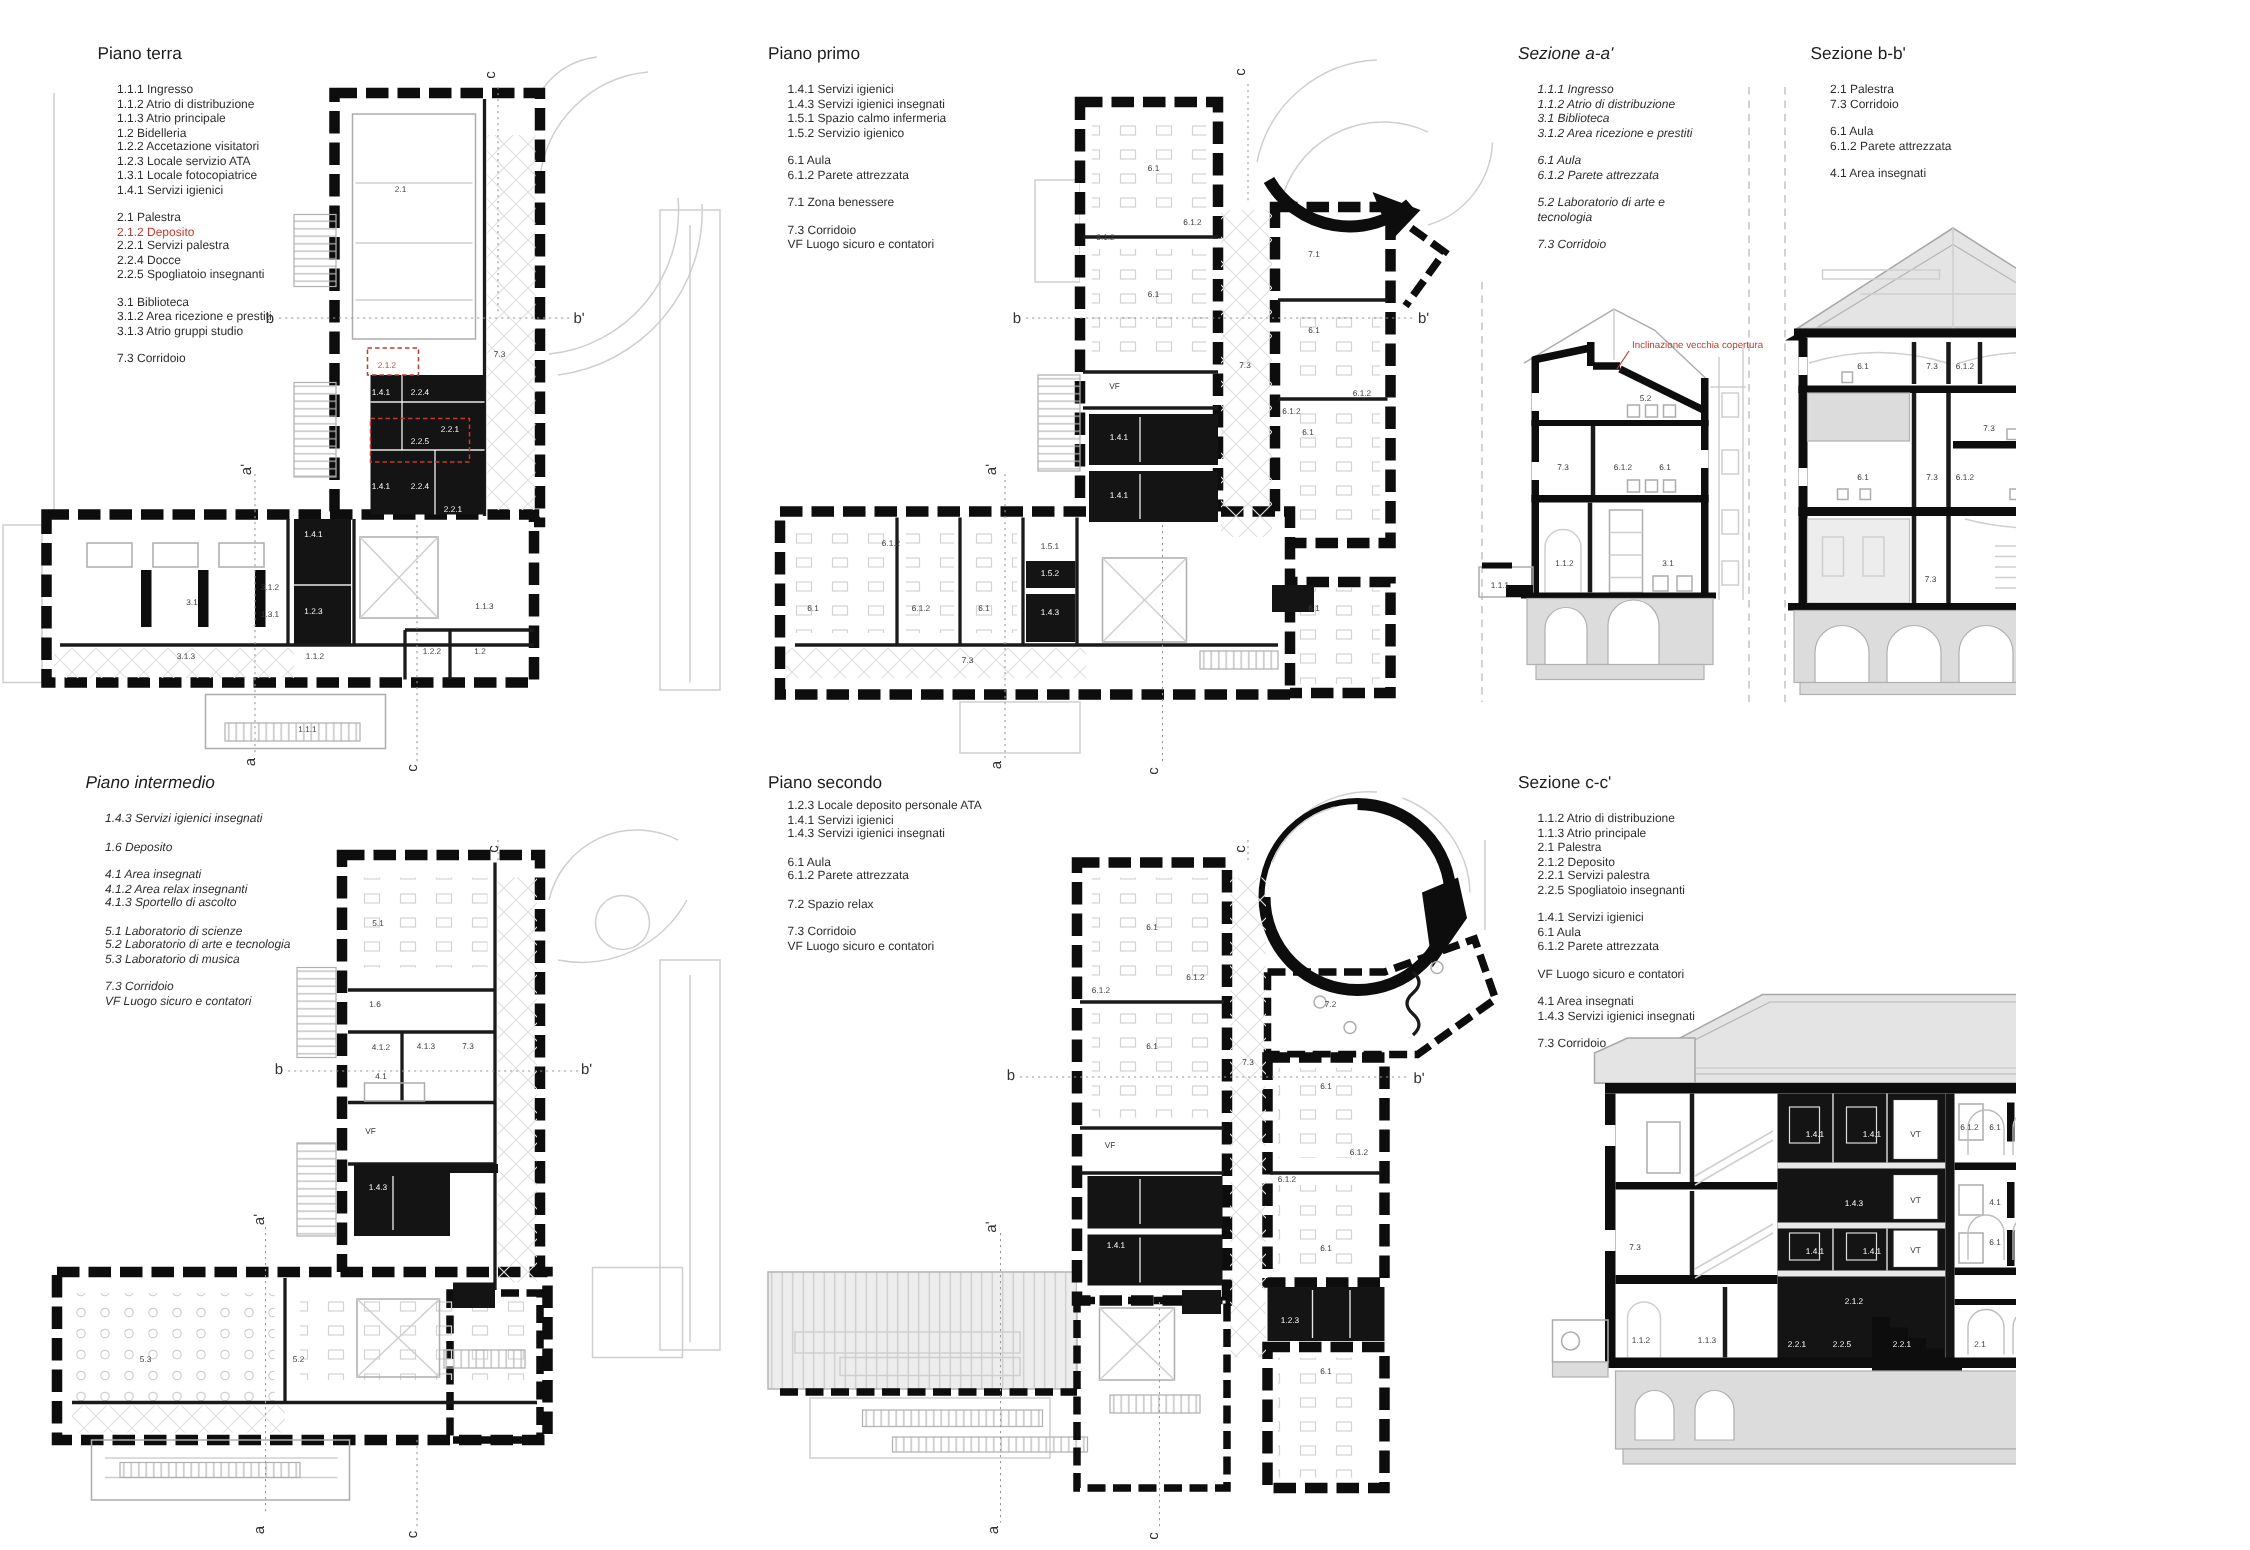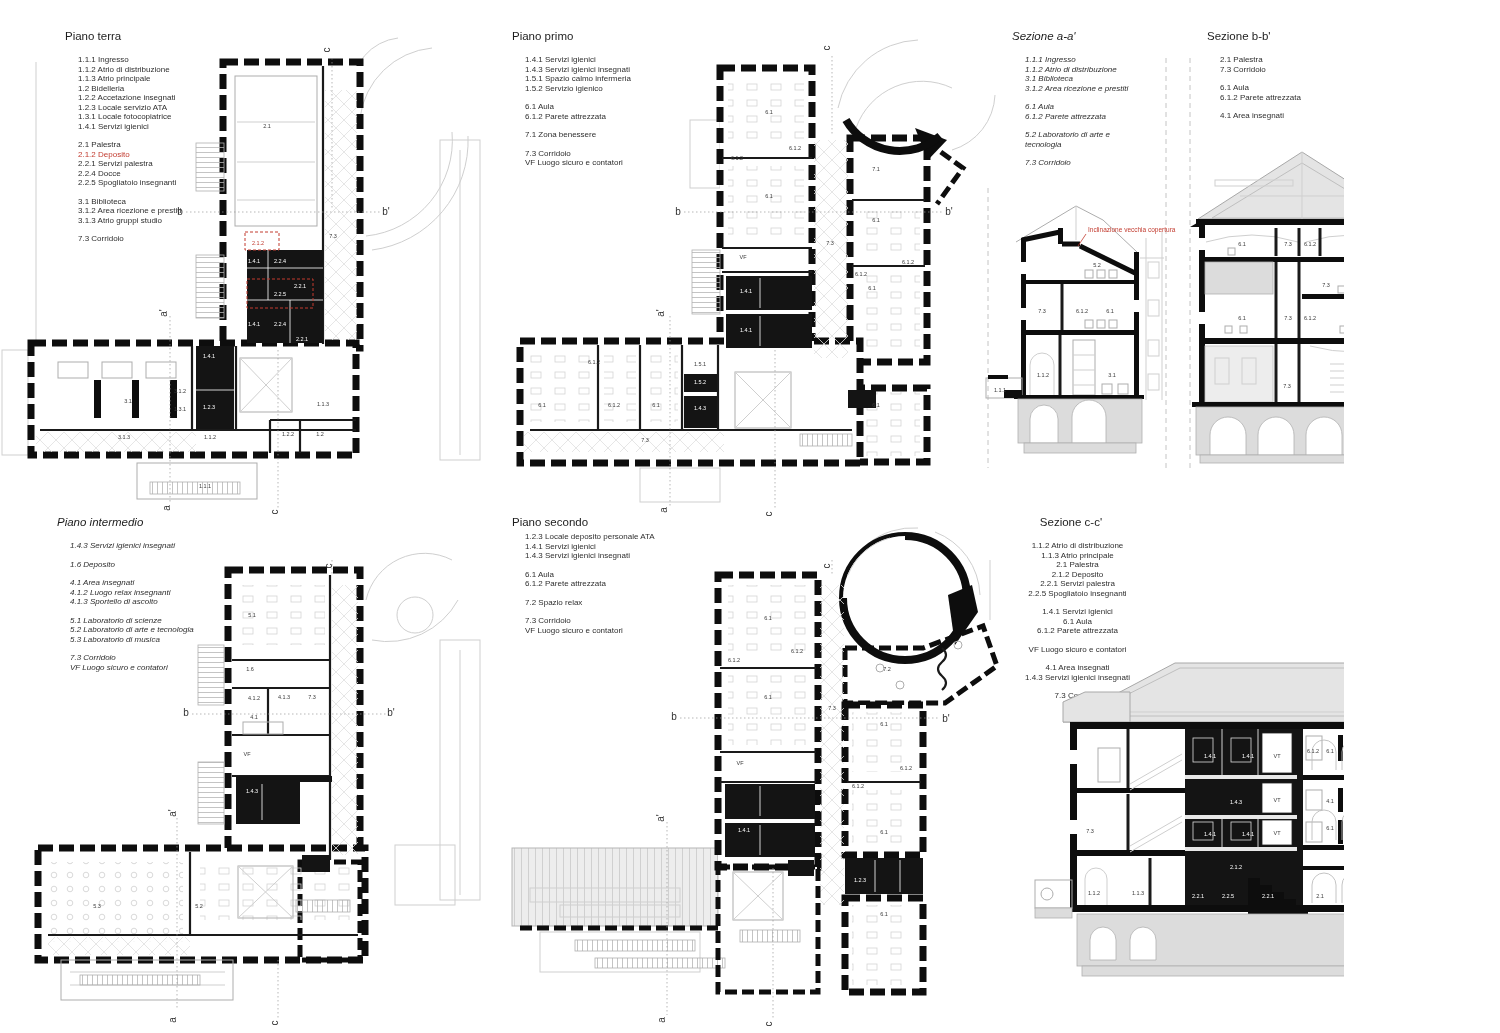--- a/index.html
+++ b/index.html
@@ -60,21 +60,21 @@
 
 <div id="sheet">
 
   <div class="legend" style="left:65px;top:30px;">
       <div class="lg-title">Piano terra</div>
       <div class="lg-group">
         <div class="lg-line">1.1.1 Ingresso</div>
         <div class="lg-line">1.1.2 Atrio di distribuzione</div>
         <div class="lg-line">1.1.3 Atrio principale</div>
         <div class="lg-line">1.2 Bidelleria</div>
-        <div class="lg-line">1.2.2 Accetazione insegnati</div>
+        <div class="lg-line">1.2.2 Accetazione visitatori</div>
         <div class="lg-line">1.2.3 Locale servizio ATA</div>
         <div class="lg-line">1.3.1 Locale fotocopiatrice</div>
         <div class="lg-line">1.4.1 Servizi igienici</div>
       </div>
       <div class="lg-group">
         <div class="lg-line">2.1 Palestra</div>
         <div class="lg-line red">2.1.2 Deposito</div>
         <div class="lg-line">2.2.1 Servizi palestra</div>
         <div class="lg-line">2.2.4 Docce</div>
         <div class="lg-line">2.2.5 Spogliatoio insegnanti</div>
@@ -145,21 +145,21 @@
   <div class="legend" style="left:57px;top:516px;font-style:italic;">
       <div class="lg-title">Piano intermedio</div>
       <div class="lg-group">
         <div class="lg-line">1.4.3 Servizi igienici insegnati</div>
       </div>
       <div class="lg-group">
         <div class="lg-line">1.6 Deposito</div>
       </div>
       <div class="lg-group">
         <div class="lg-line">4.1 Area insegnati</div>
-        <div class="lg-line">4.1.2 Luogo relax insegnanti</div>
+        <div class="lg-line">4.1.2 Area relax insegnanti</div>
         <div class="lg-line">4.1.3 Sportello di ascolto</div>
       </div>
       <div class="lg-group">
         <div class="lg-line">5.1 Laboratorio di scienze</div>
         <div class="lg-line">5.2 Laboratorio di arte e tecnologia</div>
         <div class="lg-line">5.3 Laboratorio di musica</div>
       </div>
       <div class="lg-group">
         <div class="lg-line">7.3 Corridoio</div>
         <div class="lg-line">VF Luogo sicuro e contatori</div>
@@ -177,21 +177,21 @@
         <div class="lg-line">6.1.2 Parete attrezzata</div>
       </div>
       <div class="lg-group">
         <div class="lg-line">7.2 Spazio relax</div>
       </div>
       <div class="lg-group">
         <div class="lg-line">7.3 Corridoio</div>
         <div class="lg-line">VF Luogo sicuro e contatori</div>
       </div>
     </div>
-  <div class="legend" style="left:1012px;top:516px;text-align:center;">
+  <div class="legend" style="left:1012px;top:516px;">
       <div class="lg-title">Sezione c-c'</div>
       <div class="lg-group">
         <div class="lg-line">1.1.2 Atrio di distribuzione</div>
         <div class="lg-line">1.1.3 Atrio principale</div>
         <div class="lg-line">2.1 Palestra</div>
         <div class="lg-line">2.1.2 Deposito</div>
         <div class="lg-line">2.2.1 Servizi palestra</div>
         <div class="lg-line">2.2.5 Spogliatoio insegnanti</div>
       </div>
       <div class="lg-group">

